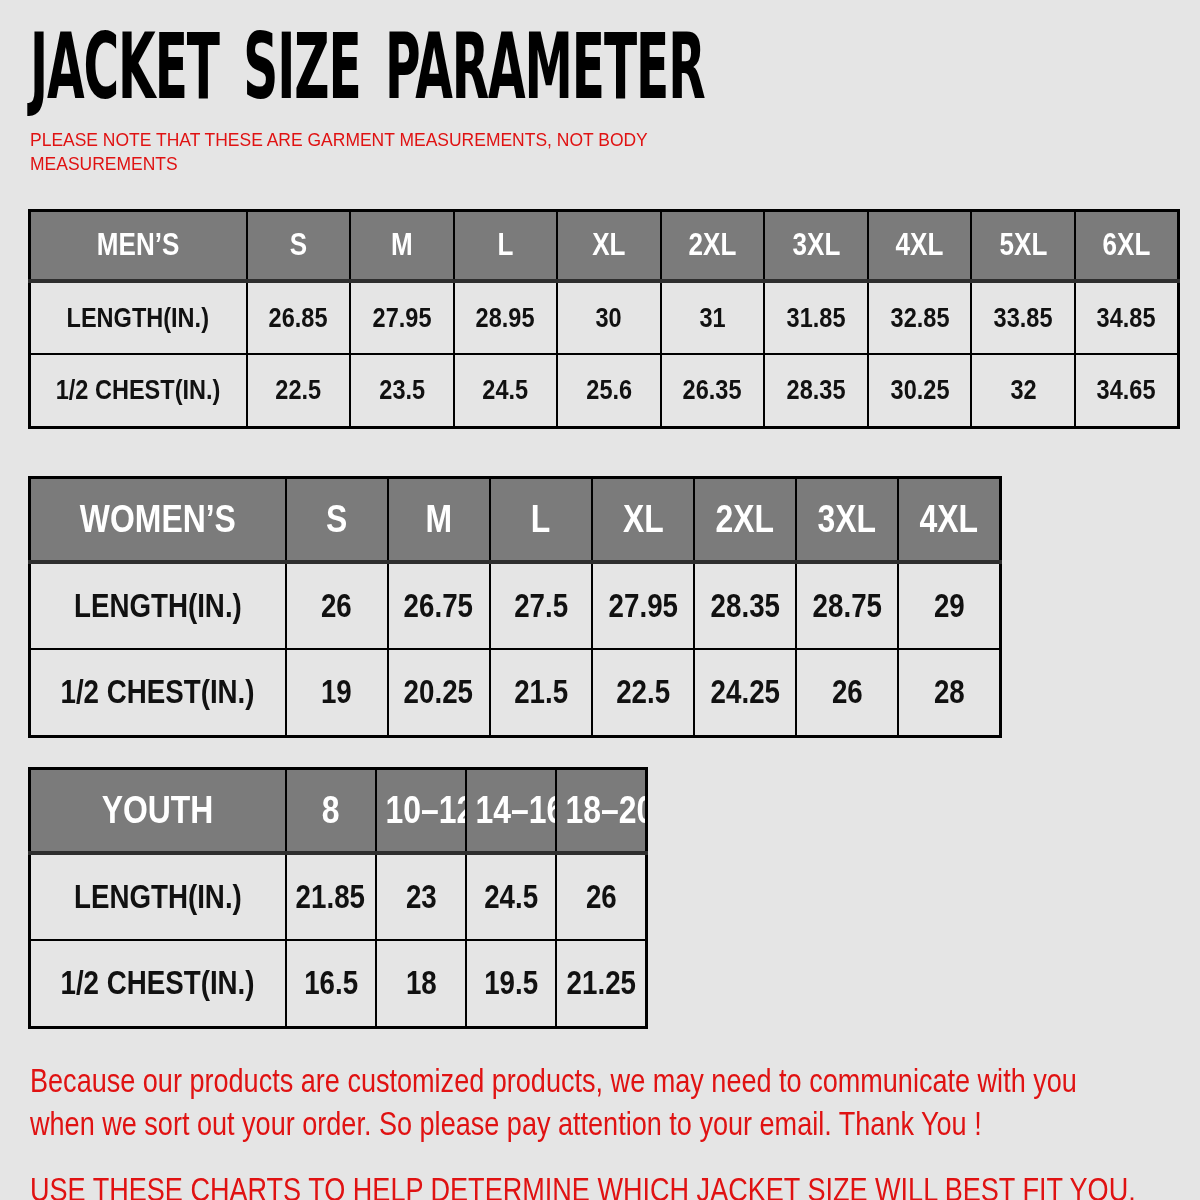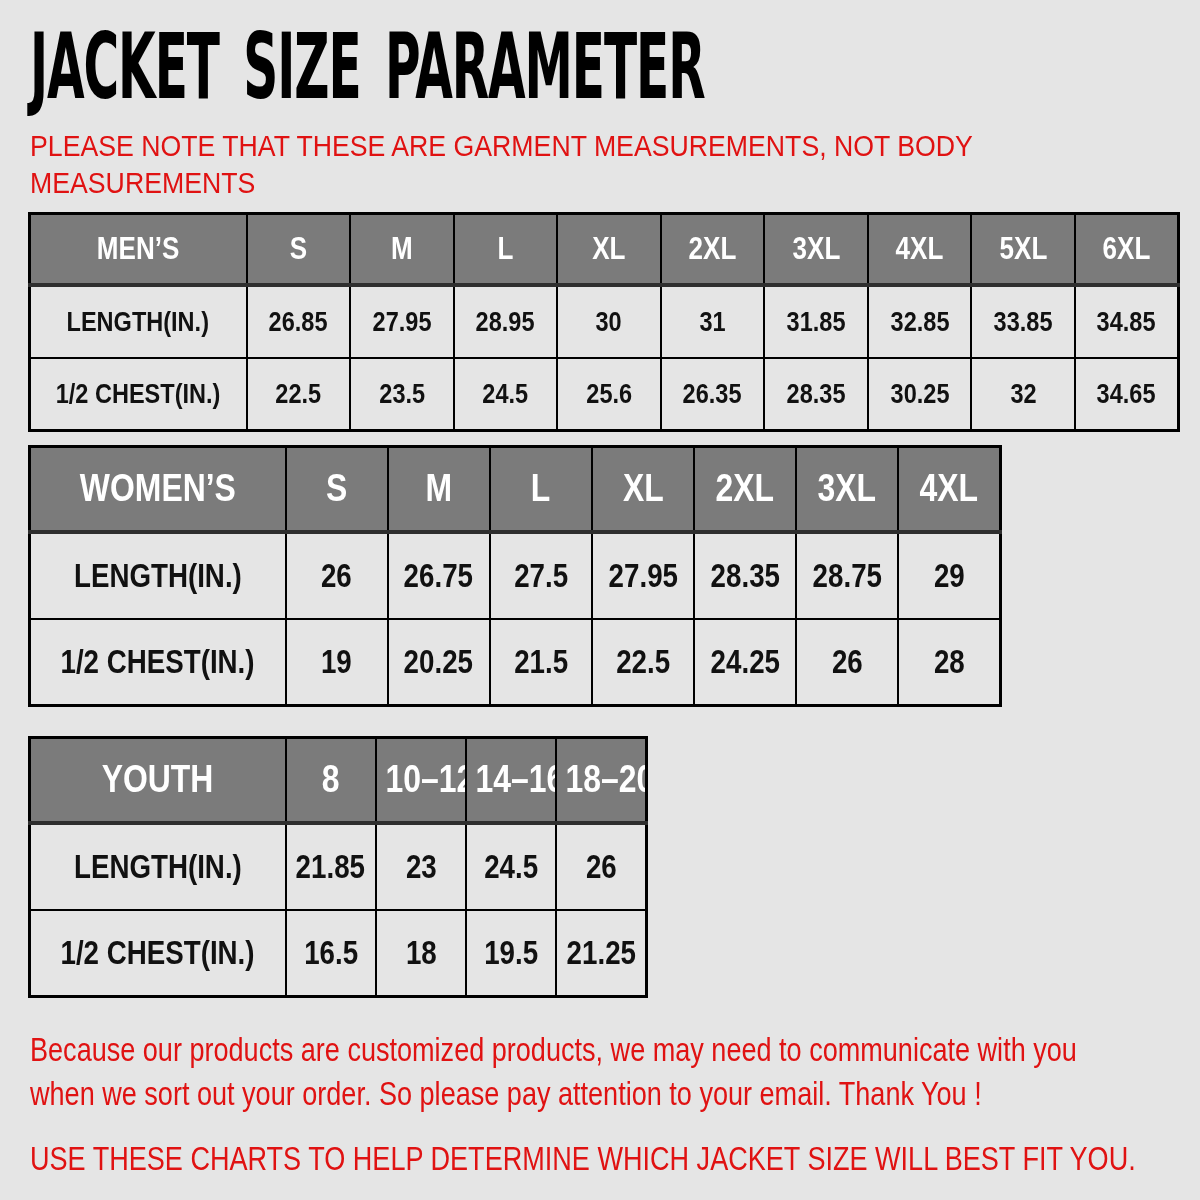--- a/index.html
+++ b/index.html
@@ -5,38 +5,38 @@
   html,body{margin:0;padding:0;background:#fff;}
   #page{position:relative;width:1200px;height:1200px;background:#e5e5e5;overflow:hidden;
         font-family:"Liberation Sans",sans-serif;}
 
   
   .title{margin:22px 0 0 30px;display:inline-block;white-space:nowrap;
          font-family:"DejaVu Sans",sans-serif;font-weight:bold;font-size:90px;line-height:1;
          color:#000;transform:scaleX(0.54);transform-origin:left top;letter-spacing:-2px;word-spacing:16px;}
 
   
-  .note{margin:16px 0 8px 30px;color:#e01212;font-size:29px;line-height:1.28;font-weight:normal;}
+  .note{margin:16px 0 8px 30px;color:#e01212;font-size:19px;line-height:1.28;font-weight:normal;}
   .note .ln{display:inline-block;transform:scaleX(0.92);transform-origin:left center;white-space:nowrap;}
 
   
   table.size-table{border-collapse:collapse;table-layout:fixed;margin-left:28px;border:3px solid #000;}
   table.size-table th,table.size-table td{border:2px solid #000;text-align:center;vertical-align:middle;padding:0;overflow:hidden;}
   table.size-table tr.head th{background:#7b7b7b;color:#fff;border-bottom:4px solid #2e2e2e;font-weight:bold;}
   table.size-table td{color:#111;font-weight:bold;}
   .cn{display:inline-block;transform:scaleX(0.84);transform-origin:center center;white-space:nowrap;}
 
-  table.mens{width:1152px;margin-top:10px;}
+  table.mens{width:1152px;margin-top:32px;}
   table.mens tr.head{height:71px;}
   table.mens tr.data{height:73px;}
   table.mens tr.head th{font-size:31px;}
   table.mens td{font-size:28px;}
   col.m-label{width:217px;}
 
-  table.womens{width:974px;margin-top:13px;}
+  table.womens{width:974px;margin-top:47px;}
   table.womens tr.head{height:85px;}
   table.womens tr.data{height:87px;}
   table.womens tr.head th{font-size:38px;}
   table.womens td{font-size:33px;}
   col.w-label{width:256px;}
 
   table.youth{width:620px;margin-top:29px;}
   table.youth tr.head{height:85px;}
   table.youth tr.data{height:87px;}
   table.youth tr.head th{font-size:38px;}

